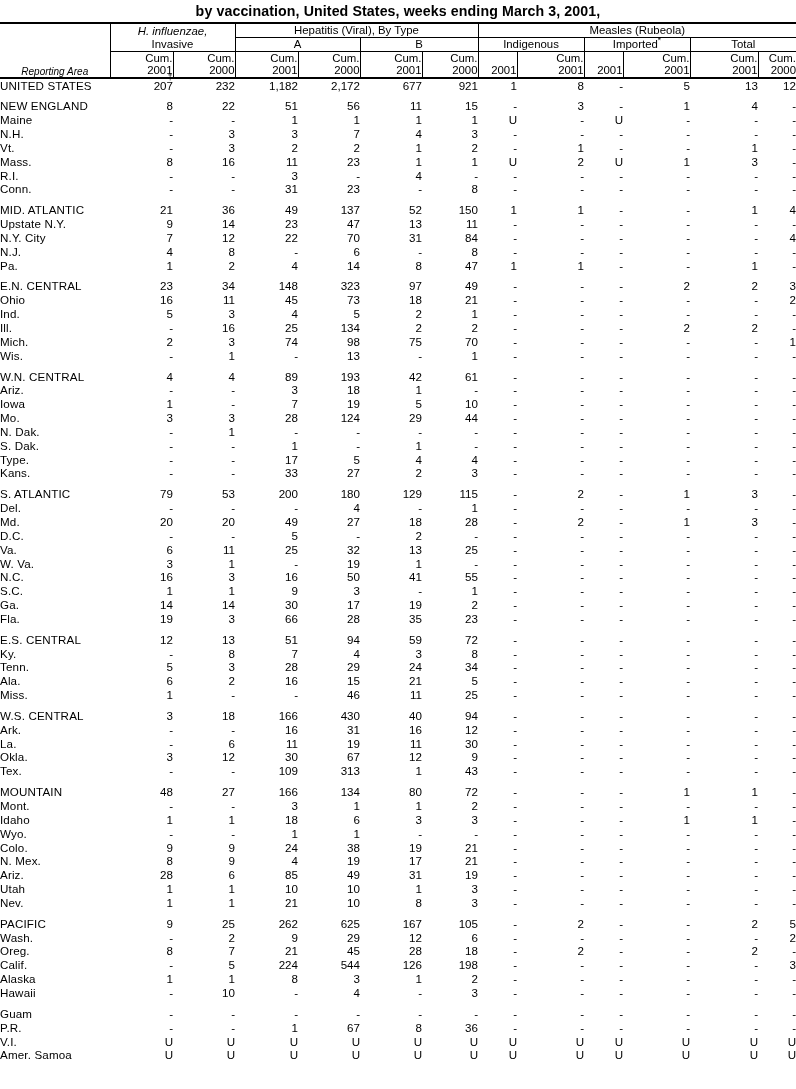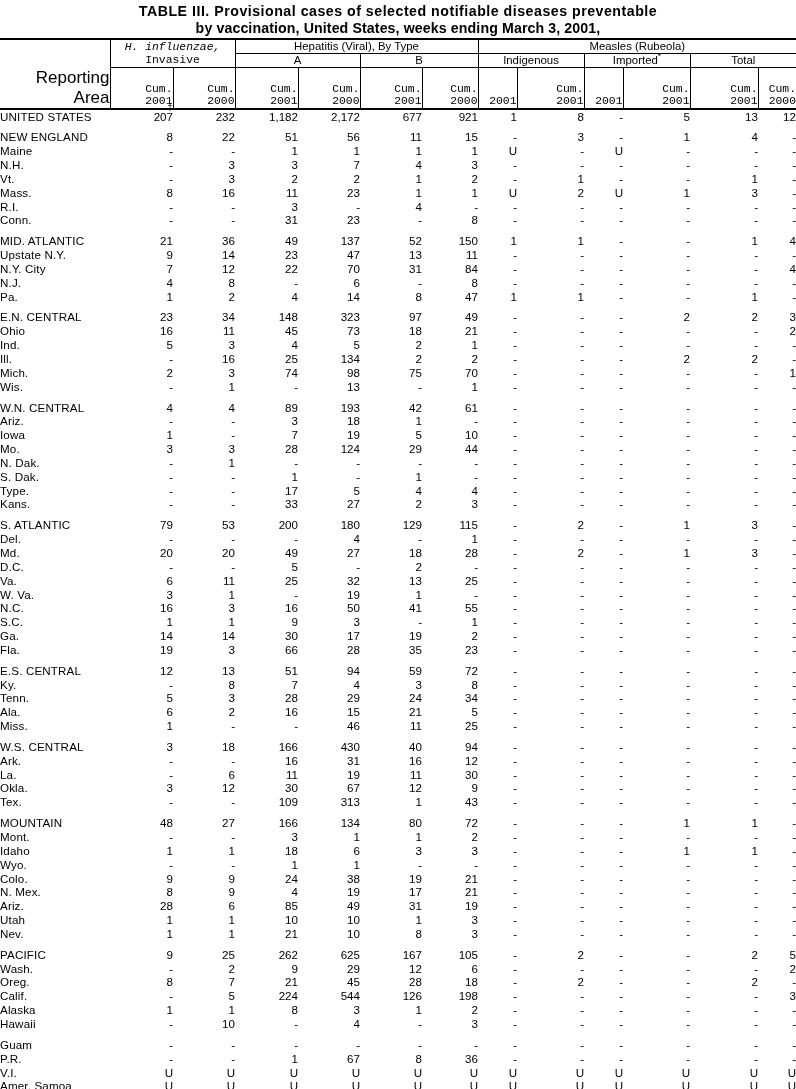--- a/index.html
+++ b/index.html
@@ -73,30 +73,31 @@
   th.underline { border-bottom: 1.6px solid #000; }
   th.grp {
     font-weight: bold;
     font-size: 11.4px;
     line-height: 13px;
     text-align: center;
     padding-bottom: 1px;
   }
   th.grp .ital { font-style: italic; }
   th.reporting {
-    text-align: right;
+    text-align: center;
     font-weight: bold;
-    font-size: 17px;
+    font-size: 10px;
     padding-left: 2px;
     padding-bottom: 1px;
     vertical-align: bottom;
+    font-style: italic;
   }
   .sup { font-size: 8.5px; vertical-align: super; line-height: 0; }
   .hdr-two { display: block; }
-  .hdr-two span { display: block; font-family: Liberation Mono, monospace; }
+  .hdr-two span { display: block; }
 
   
   tr.drow td {
     font-size: 11.6px;
     line-height: 13.85px;
     height: 13.85px;
     white-space: nowrap;
   }
   td.area {
     text-align: left;
@@ -112,21 +113,20 @@
     font-size: 0;
     line-height: 0;
   }
 </style>
 </head>
 <body>
 
 <div id="page">
 
   <div class="title-block">
-    <div class="title-line l1">TABLE III. Provisional  cases  of  selected  notifiable  diseases  preventable</div>
     <div class="title-line">by vaccination, United States, weeks ending March 3, 2001,</div>
   </div>
 
   <table class="tbl">
     <colgroup>
       <col style="width:110px">
       <col style="width:63px">
         <col style="width:62px">
       <col style="width:63px">
         <col style="width:62px">

